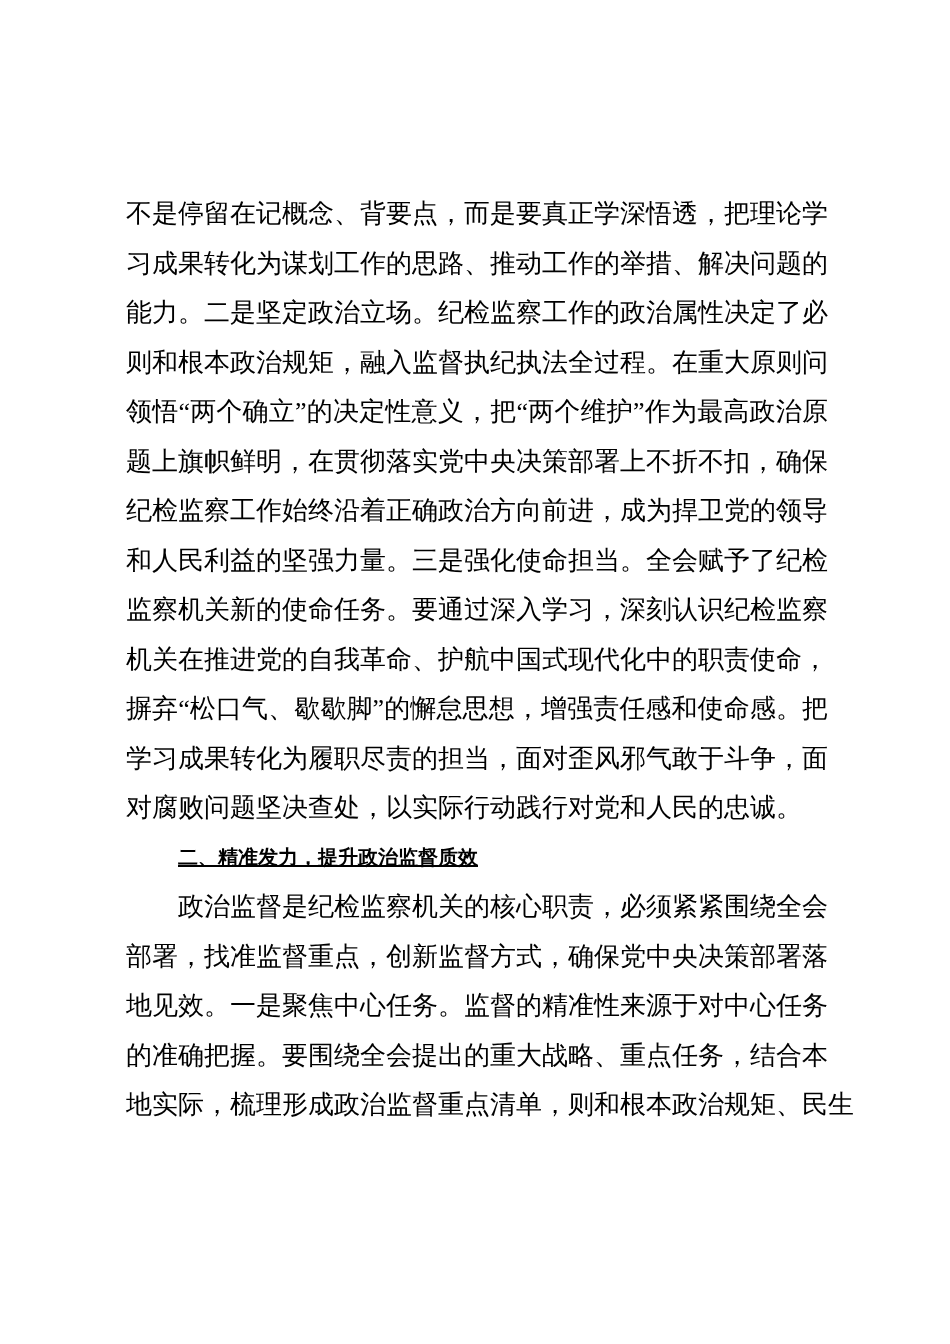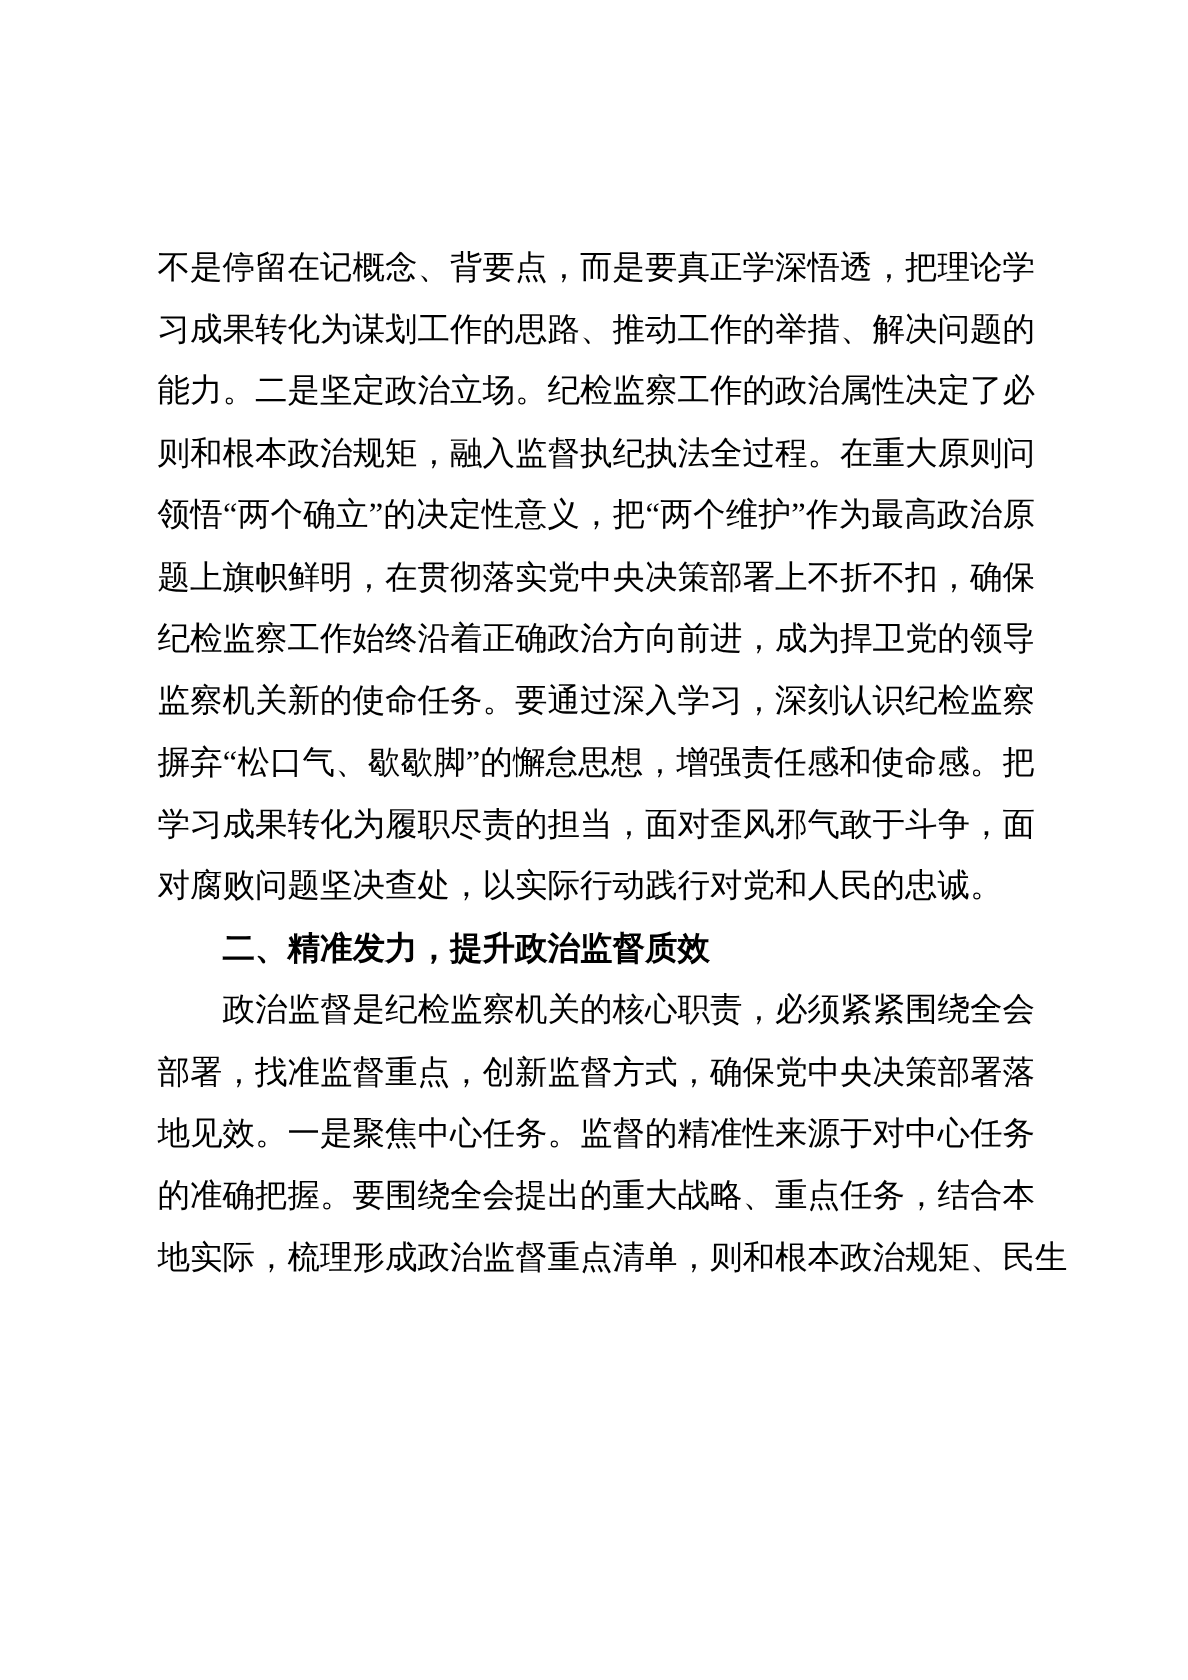--- a/index.html
+++ b/index.html
@@ -43,43 +43,46 @@
     text-align: justify;
     text-align-last: justify;
   }
   
   .para--indent .line:first-child {
     text-indent: 52px;
   }
   .heading {
     height: 49.5px;
     line-height: 49.5px;
-    font-size: 26px;
+    font-size: 20px;
     font-weight: bold;
     margin: 0;
     text-indent: 52px;
     font-family: "Liberation Sans", sans-serif;
     white-space: nowrap;
+    text-decoration: underline;
   }
 </style>
 </head>
 <body>
 
 <div class="page">
   <div class="text-block">
 
     <div class="para para--end">
         <div class="line">不是停留在记概念、背要点，而是要真正学深悟透，把理论学</div>
         <div class="line">习成果转化为谋划工作的思路、推动工作的举措、解决问题的</div>
         <div class="line">能力。二是坚定政治立场。纪检监察工作的政治属性决定了必</div>
         <div class="line">则和根本政治规矩，融入监督执纪执法全过程。在重大原则问</div>
         <div class="line">领悟“两个确立”的决定性意义，把“两个维护”作为最高政治原</div>
         <div class="line">题上旗帜鲜明，在贯彻落实党中央决策部署上不折不扣，确保</div>
         <div class="line">纪检监察工作始终沿着正确政治方向前进，成为捍卫党的领导</div>
+        <div class="line">和人民利益的坚强力量。三是强化使命担当。全会赋予了纪检</div>
         <div class="line">监察机关新的使命任务。要通过深入学习，深刻认识纪检监察</div>
+        <div class="line">机关在推进党的自我革命、护航中国式现代化中的职责使命，</div>
         <div class="line">摒弃“松口气、歇歇脚”的懈怠思想，增强责任感和使命感。把</div>
         <div class="line">学习成果转化为履职尽责的担当，面对歪风邪气敢于斗争，面</div>
         <div class="line">对腐败问题坚决查处，以实际行动践行对党和人民的忠诚。</div>
       </div>
 
     <h2 class="heading">二、精准发力，提升政治监督质效</h2>
 
     <div class="para para--indent para--cont">
         <div class="line">政治监督是纪检监察机关的核心职责，必须紧紧围绕全会</div>
         <div class="line">部署，找准监督重点，创新监督方式，确保党中央决策部署落</div>

